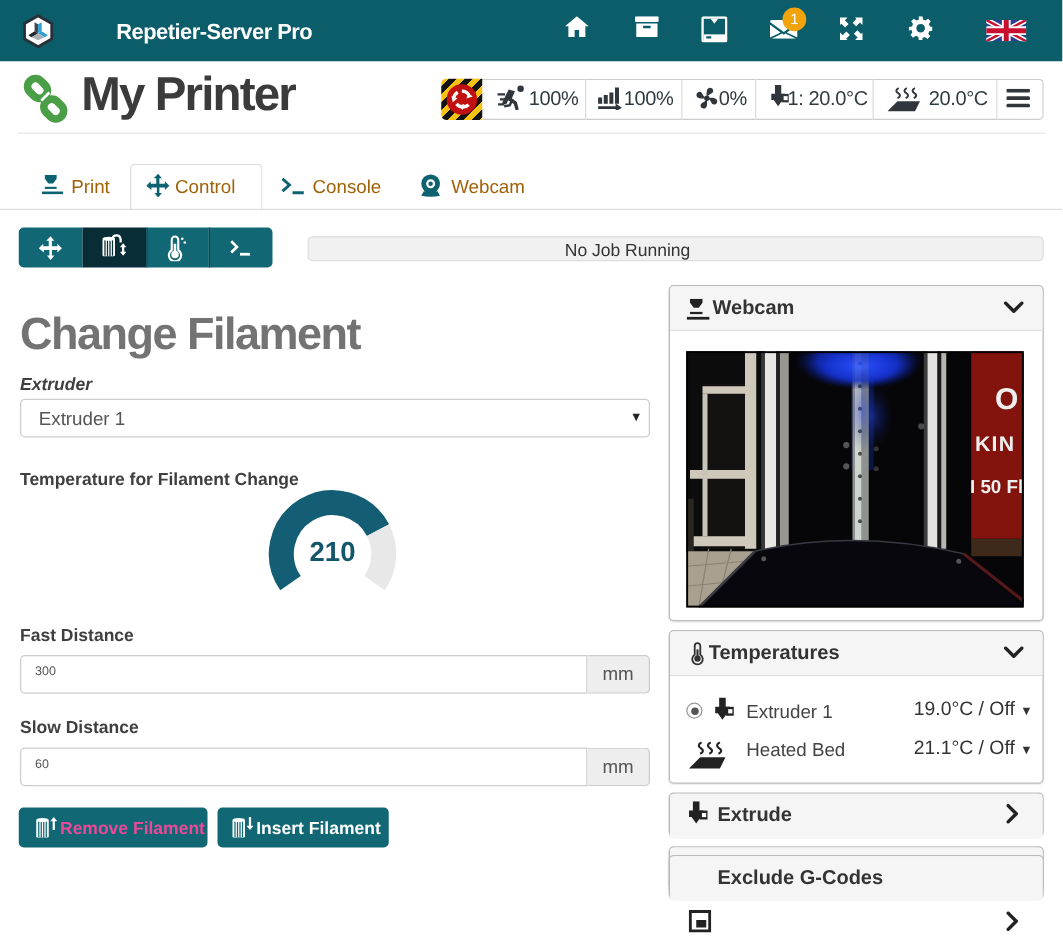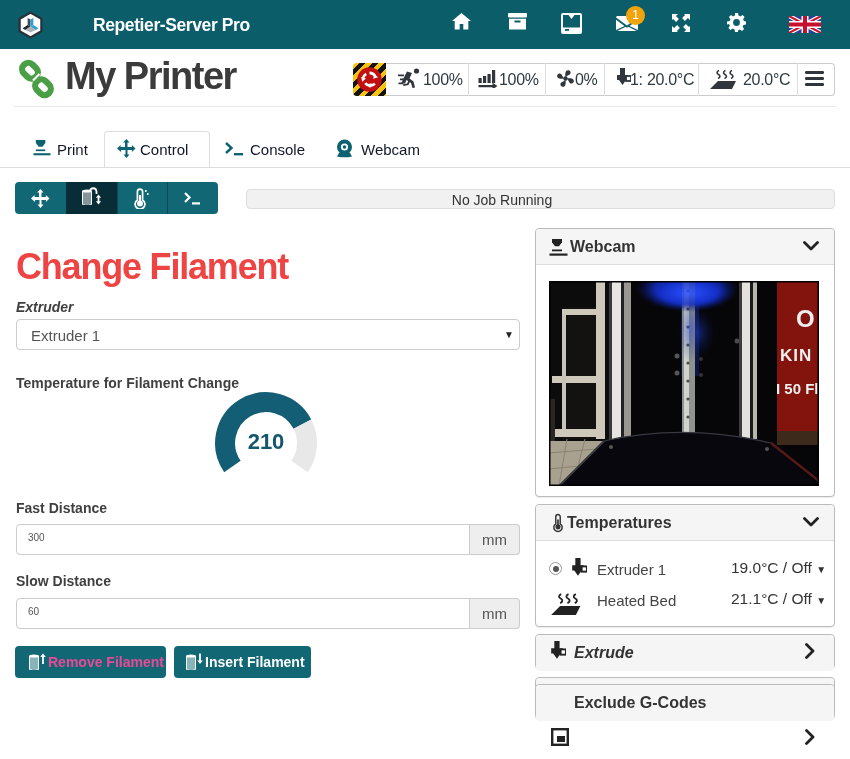--- a/index.html
+++ b/index.html
@@ -13,33 +13,33 @@
 
 #hdrline { left:14px; top:106px; width:822px; height:1px; background:#e7e7e7; }
 #myprinter { left:65px; top:55px; font-size:38px; color:#3b3b3b; font-weight:bold; letter-spacing:-1.5px; }
 
 #estop { left:353px; top:63px; width:33px; height:33px; border-radius:4px 0 0 4px; background:repeating-linear-gradient(135deg,#f5c211 0 4.5px,#131313 4.5px 9px); }
 #chips { left:386px; top:63px; width:449px; height:33px; background:#fff; border:1px solid #ccc; border-left:none; border-radius:0 4px 4px 0; }
 .chip { top:63px; height:33px; border-right:1px solid #ddd; position:absolute; }
 .chiptext { color:#2f3a40; font-size:16px; letter-spacing:-0.3px; position:absolute; top:71px; }
 
 #tabline { left:0px; top:167px; width:850px; height:1px; background:#ddd; }
-.tabtxt { font-size:15px; color:#0f172a; position:absolute; top:141px; }
+.tabtxt { font-size:15px; color:#a16207; position:absolute; top:141px; }
 #tabactive { left:104px; top:131px; width:106px; height:37px; background:#fff; border:1px solid #ddd; border-bottom:1px solid #fff; border-radius:4px 4px 0 0; }
 
 .tbtn { top:182px; height:32px; background:#116874; position:absolute; }
 #tbtn1 { left:15px; width:51px; border-radius:4px 0 0 4px; }
 #tbtn2 { left:66px; width:51px; background:#092d36; }
 #tbtn3 { left:117px; width:50px; }
 #tbtn4 { left:167px; width:51px; border-radius:0 4px 4px 0; }
 .tsep { top:182px; width:1px; height:32px; background:#0a4a54; position:absolute; }
 #progress { left:246px; top:189px; width:589px; height:20px; background:#f1f1f1; border:1px solid #ddd; border-radius:4px; }
 #progresstxt { left:402px; top:192px; width:200px; text-align:center; font-size:14px; color:#333; }
 
-#h2 { left:16px; top:246px; font-size:36px; font-weight:bold; color:#ef4444; letter-spacing:-1.2px; }
+#h2 { left:16px; top:246px; font-size:36px; font-weight:bold; color:#737373; letter-spacing:-1.2px; }
 .lbl { font-size:14px; font-weight:bold; color:#3f3f3f; position:absolute; }
 #select { left:16px; top:319px; width:504px; height:31px; border:1px solid #ccc; border-radius:4px; background:#fff; }
 #selecttxt { left:31px; top:327px; font-size:15px; color:#555; }
 #selectarr { left:504px; top:329px; font-size:10px; color:#222; }
 .input { position:absolute; left:16px; width:454px; height:31px; border:1px solid #ccc; border-radius:4px 0 0 4px; background:#fff; }
 .addon { position:absolute; left:470px; width:50px; height:31px; border:1px solid #ccc; border-left:none; border-radius:0 4px 4px 0; background:#eee; color:#555; font-size:15px; text-align:center; line-height:29px; }
 .inputtxt { position:absolute; left:28px; font-size:10px; color:#555; }
 .greenbtn { position:absolute; top:646px; height:32px; background:#116874; border-radius:4px; color:#fff; font-size:14px; font-weight:bold; }
 
 .panel { position:absolute; left:535px; width:300px; background:#fff; border:1px solid #bbb; border-radius:4px; box-shadow:0 1px 1px rgba(0,0,0,0.08); }
@@ -377,21 +377,21 @@
 <svg class="abs" style="left:551px; top:589px;" width="34" height="27" viewBox="0 0 30 24" fill="#222">
   <polygon points="8,15 26,15 22,23 0,23"></polygon>
   <g fill="none" stroke="#222" stroke-width="1.6">
     <path d="M8 12.5 C10.5 11.5 10.5 9.5 8.5 8.5 C6.5 7.5 6.5 5.5 9 4.5"></path>
     <path d="M14.5 12.5 C17 11.5 17 9.5 15 8.5 C13 7.5 13 5.5 15.5 4.5"></path>
     <path d="M21 12.5 C23.5 11.5 23.5 9.5 21.5 8.5 C19.5 7.5 19.5 5.5 22 4.5"></path>
   </g>
 </svg>
 <div class="abs" style="left:597px; top:592px; font-size:15px; color:#444;">Heated Bed</div>
 <div class="abs" style="left:731px; top:590px; font-size:15.5px; color:#333;">21.1°C / Off&nbsp;<span style="font-size:10px;">▼</span></div>
-<div class="panel" style="top:634px; height:35px;font-style:italic;">
+<div class="panel" style="top:634px; height:35px;">
   <div class="phead only">
       <span class="ptitle" style="left:38px;">Extrude</span>
     </div>
 </div>
 <svg class="abs" style="left:550px; top:641px;" width="16" height="21" viewBox="0 0 15 20" fill="#222">
   <path d="M4 0 h5 v7 h3 v5 h-2 l-3.5 5 -3.5-5 h-2 v-5 h3 z"></path>
   <rect x="10" y="8" width="5" height="5" fill="#fff"></rect>
   <rect x="10" y="8" width="5" height="5" fill="none" stroke="#222" stroke-width="1.8"></rect>
 </svg>
 <svg class="abs" style="left:805px; top:643px;" width="10" height="16" viewBox="0 0 10 16">

